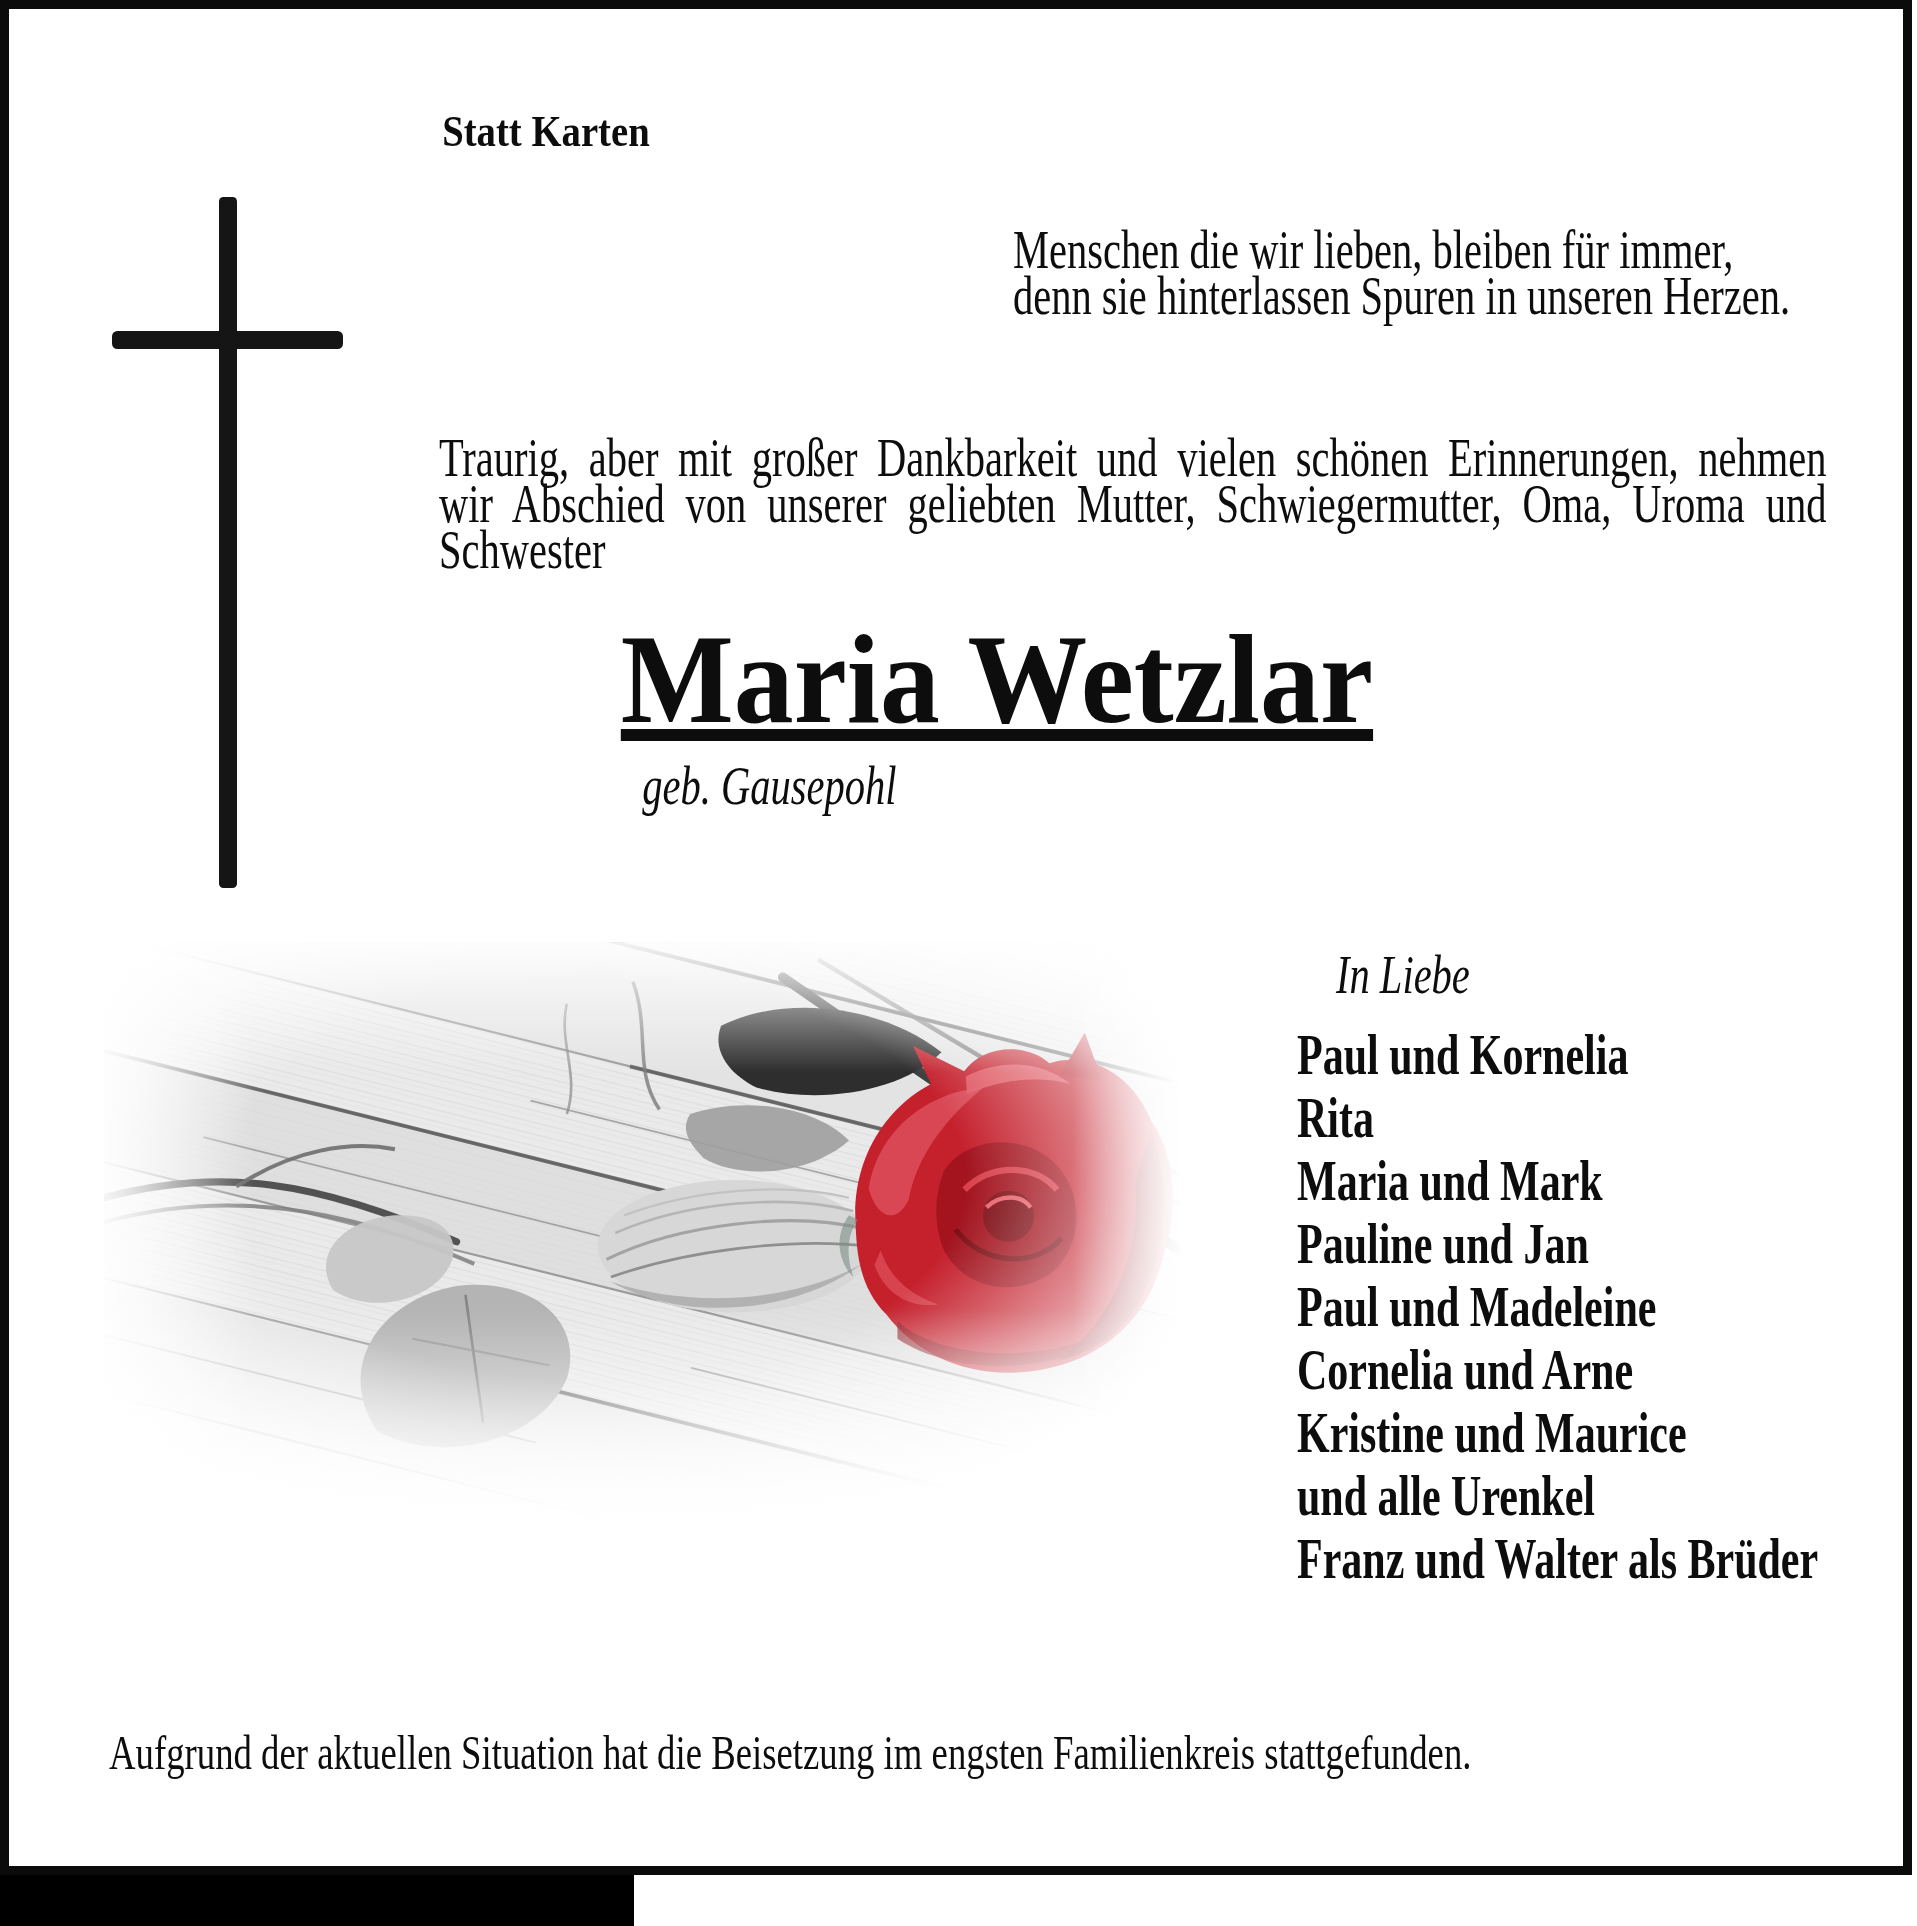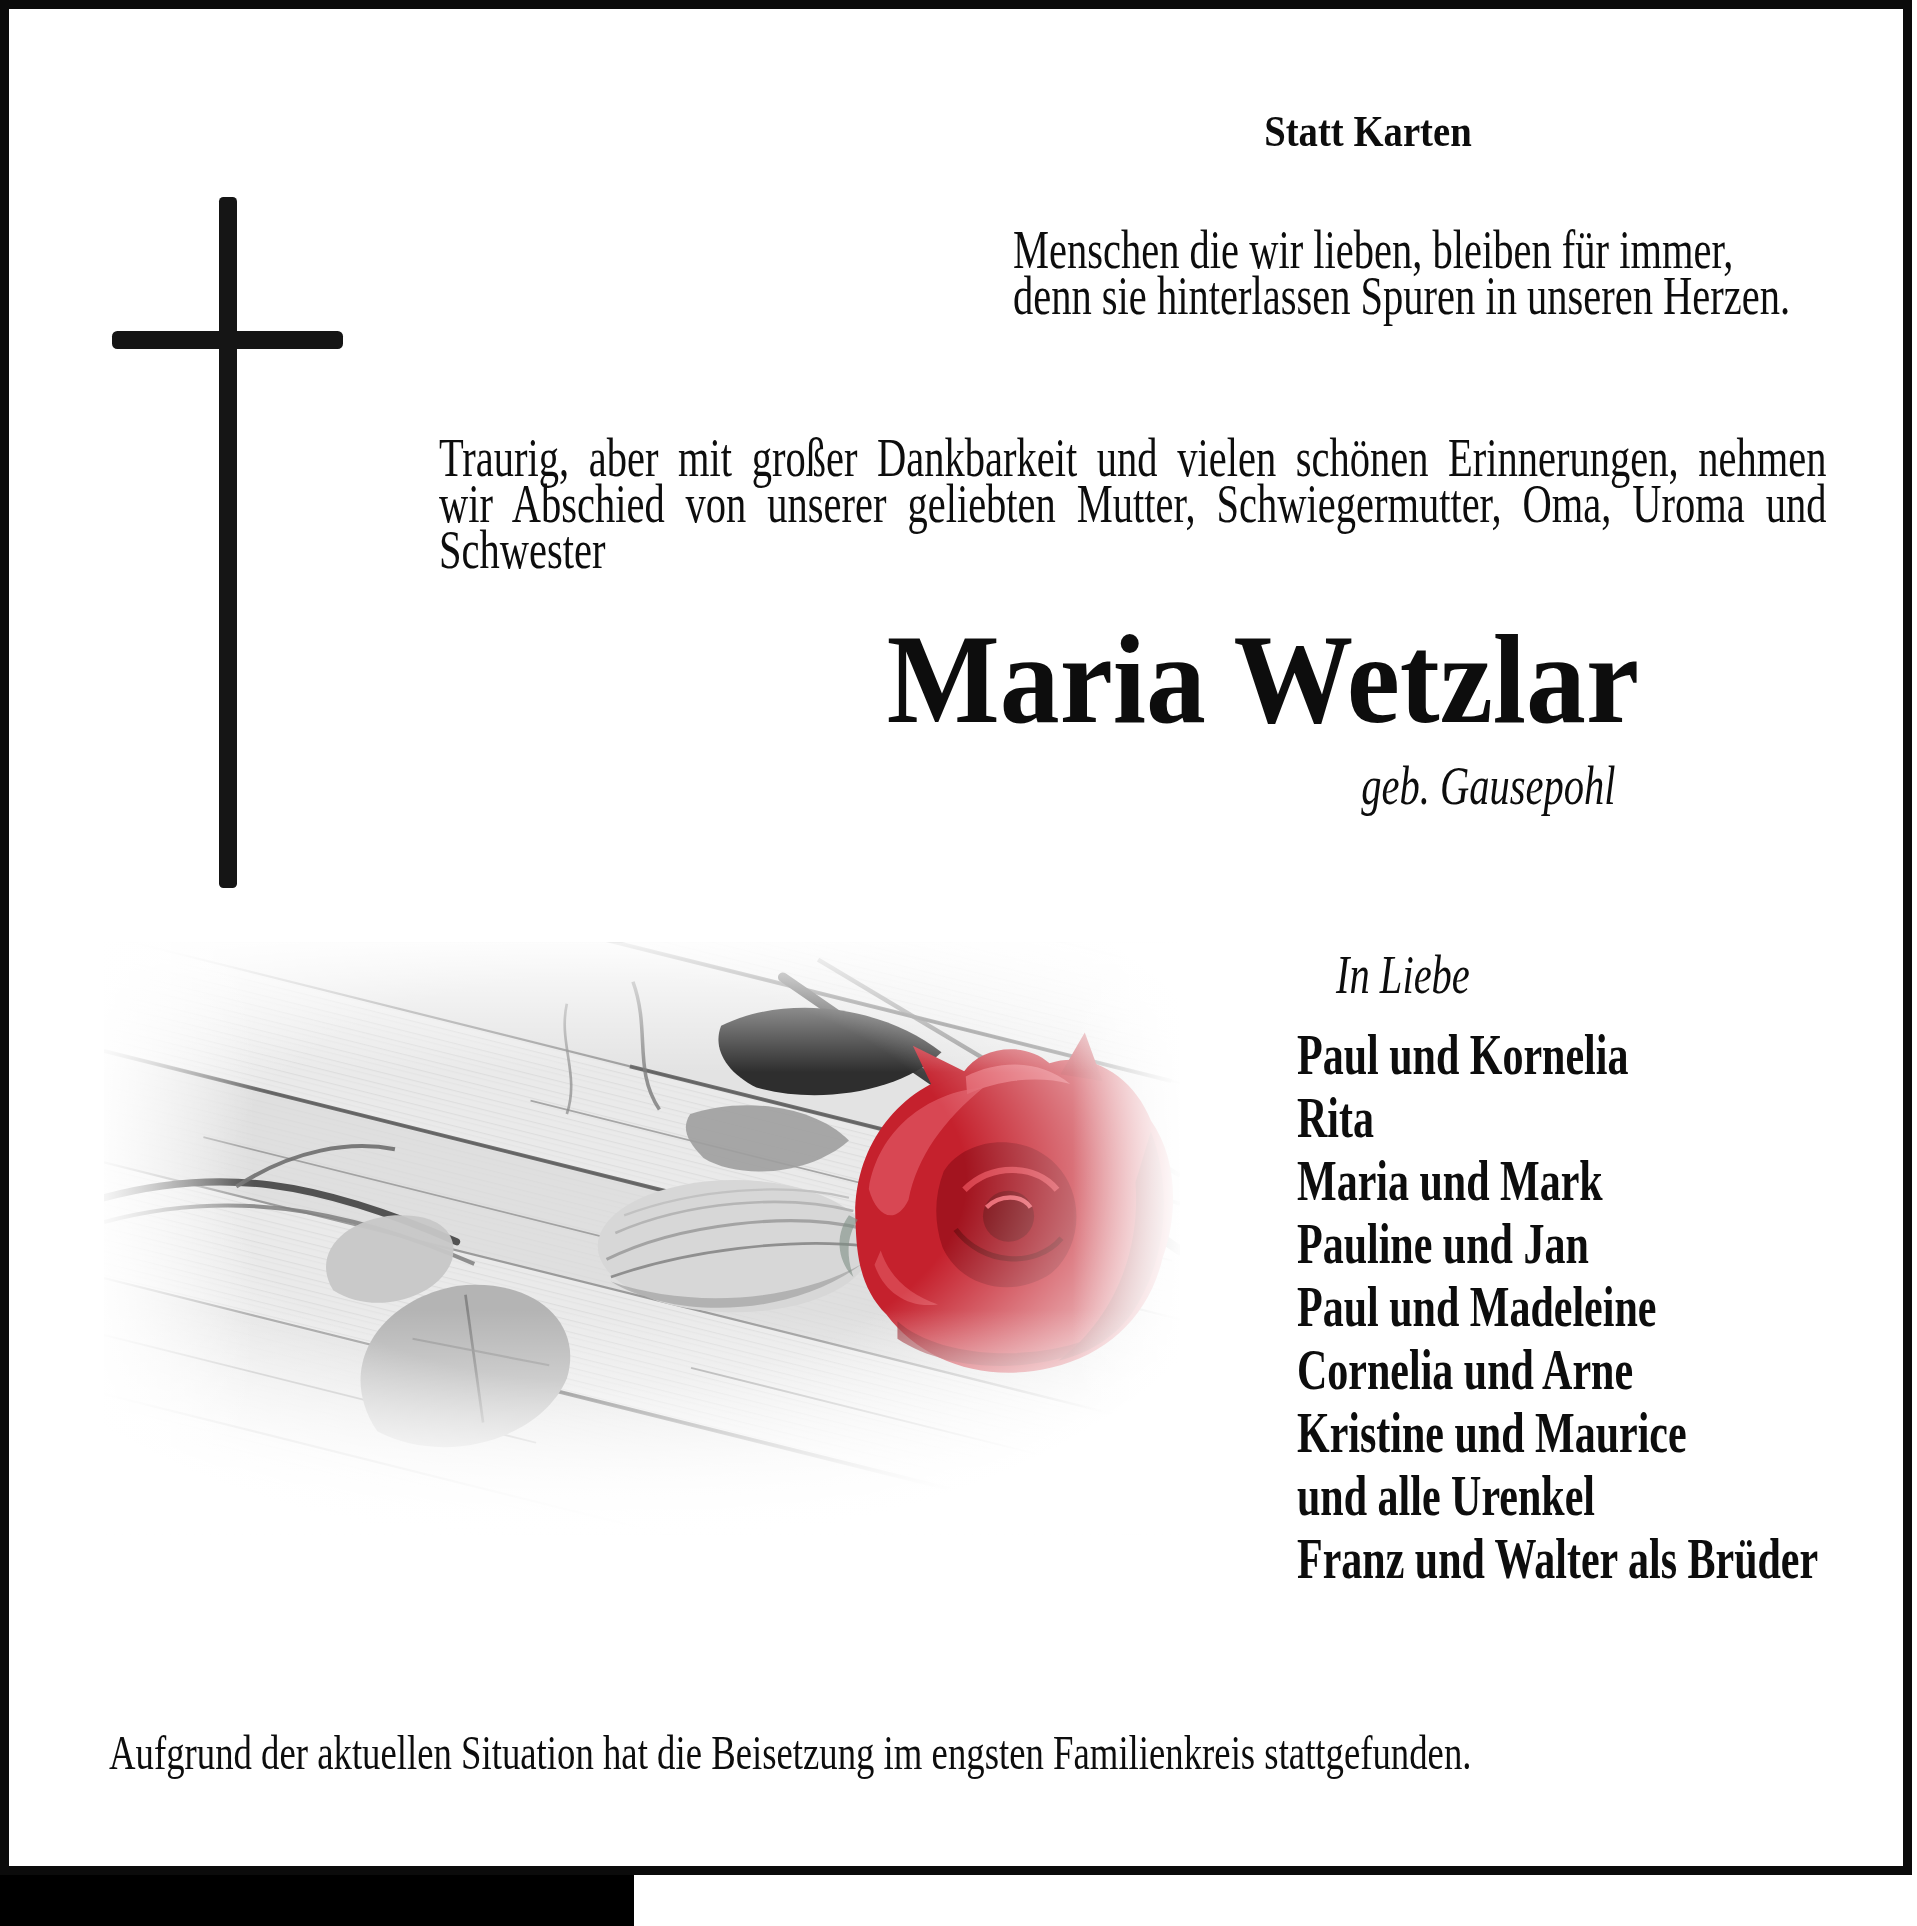--- a/index.html
+++ b/index.html
@@ -8,21 +8,21 @@
     font-family:"Liberation Serif","DejaVu Serif",serif;color:#0d0d0d;
   }
   .card{
     position:absolute;left:0;top:0;width:1912px;height:1875px;box-sizing:border-box;
     border:9.7px solid #0b0b0b;background:#ffffff;
   }
   .abs{position:absolute;}
   
   .cond{display:inline-block;transform:scaleX(0.75);transform-origin:0 0;white-space:nowrap;}
   .cond-c{display:inline-block;transform:scaleX(0.75);} 
-  .cwrap{display:flex;justify-content:flex-end;width:1058px;}
+  .cwrap{display:flex;justify-content:flex-start;width:1058px;}
   .statt{font-size:44px;font-weight:bold;line-height:1.1;transform:scaleX(0.88);}
   .quote{font-size:54px;line-height:46px;}
   .intro{font-size:54px;line-height:46px;width:1850px;transform:scaleX(0.75);transform-origin:0 0;}
   .jline{text-align:justify;text-align-last:justify;}
   .bigname{font-size:126px;font-weight:bold;line-height:1;white-space:nowrap;transform:scaleX(0.95);}
   .geb{font-size:54px;line-height:1.1;white-space:nowrap;}
   .dates{font-size:54px;line-height:1.1;display:flex;gap:123px;white-space:nowrap;}
   .inliebe{font-size:54px;line-height:1.1;}
   .mourners{font-size:56px;font-weight:bold;line-height:63px;}
   .addr{font-size:49px;line-height:46px;}
@@ -55,21 +55,21 @@
   </div>
 
   <div class="abs" style="left:439px;top:435px;">
     <div class="intro">
       <div class="jline">Traurig, aber mit großer Dankbarkeit und vielen schönen Erinnerungen, nehmen</div>
       <div class="jline">wir Abschied von unserer geliebten Mutter, Schwiegermutter, Oma, Uroma und</div>
       <div>Schwester</div>
     </div>
   </div>
 
-  <div class="abs cwrap" style="left:601px;top:617px;">
+  <div class="abs cwrap" style="left:601px;top:617px;text-decoration:underline;">
     <span class="bigname">Maria Wetzlar</span>
   </div>
   <div class="abs cwrap" style="left:600px;top:757px;font-style:italic;">
     <span class="cond-c geb">geb. Gausepohl</span>
   </div>
 
   <svg class="photo" viewBox="0 0 2441 1345">
     <defs>
       <pattern id="grain" width="40" height="26" patternUnits="userSpaceOnUse">
         <line x1="0" y1="8" x2="40" y2="8" stroke="#cfcfcf" stroke-width="2"></line>

